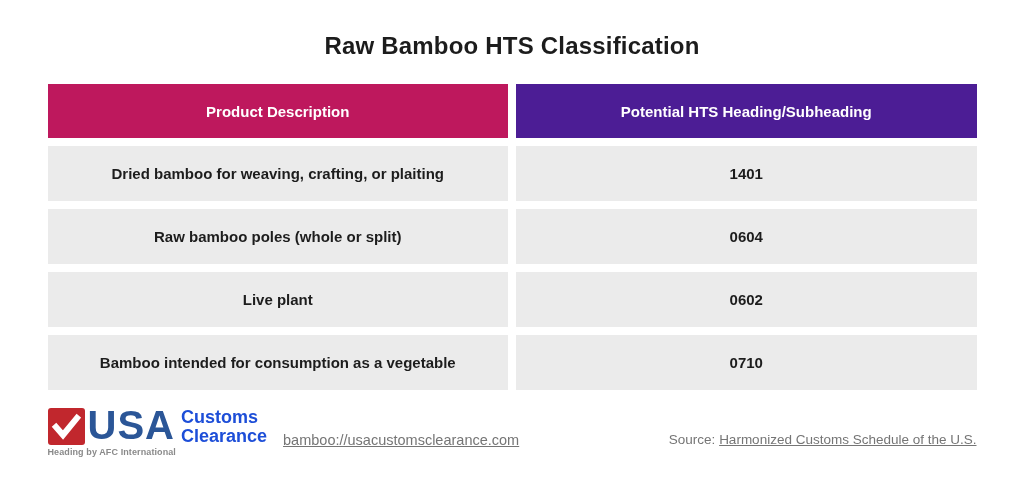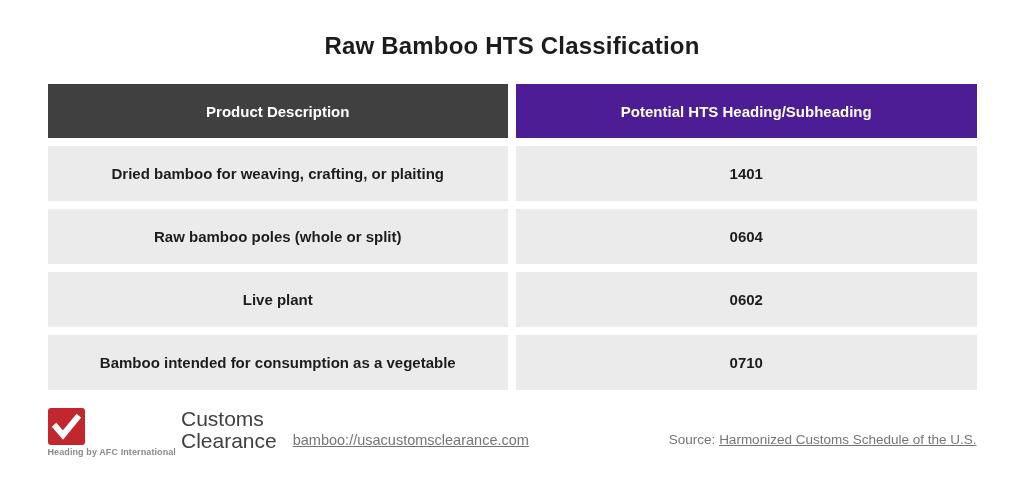--- a/index.html
+++ b/index.html
@@ -30,21 +30,21 @@
   }
   .hdr-cell {
     height: 54px;
     display: flex;
     align-items: center;
     justify-content: center;
     color: #ffffff;
     font-size: 15px;
     font-weight: bold;
   }
-  .hdr-navy { background: #404040; }
+  .hdr-navy { background: #be185d; }
   .hdr-red  { background: #4c1d95; }
   .cell {
     height: 55px;
     background: #ebebeb;
     display: flex;
     align-items: center;
     justify-content: center;
     font-size: 15px;
     font-weight: bold;
     color: #1d1d1d;
@@ -93,23 +93,23 @@
     white-space: nowrap;
     letter-spacing: 0.1px;
   }
   .cc-text {
     margin-left: 5px;
     display: flex;
     flex-direction: column;
     justify-content: flex-start;
   }
   .cc-line {
-    font-size: 21px;
-    font-weight: normal;
-    color: #404040;
+    font-size: 18px;
+    font-weight: bold;
+    color: #1d4ed8;
     line-height: 1.05;
   }
   .site-link {
     margin-left: 16px;
     margin-top: 14px;
     font-size: 14.5px;
     color: #757575;
     text-decoration: underline;
     cursor: pointer;
   }
@@ -152,20 +152,21 @@
   <div class="footer">
 
     <div class="logo">
       <div class="logo-left">
         <div class="logo-main">
           <div class="check-box">
             <svg width="30" height="30" viewBox="0 0 30 30">
               <path d="M5 15 L12 23 L26 6" stroke="#ffffff" stroke-width="6" fill="none" stroke-linecap="square"></path>
             </svg>
           </div>
+          <div class="usa-text">USA</div>
         </div>
         <div class="tagline">Heading by AFC International</div>
       </div>
       <div class="cc-text">
         <span class="cc-line">Customs</span>
         <span class="cc-line">Clearance</span>
       </div>
     </div>
 
     <a class="site-link">bamboo://usacustomsclearance.com</a>

